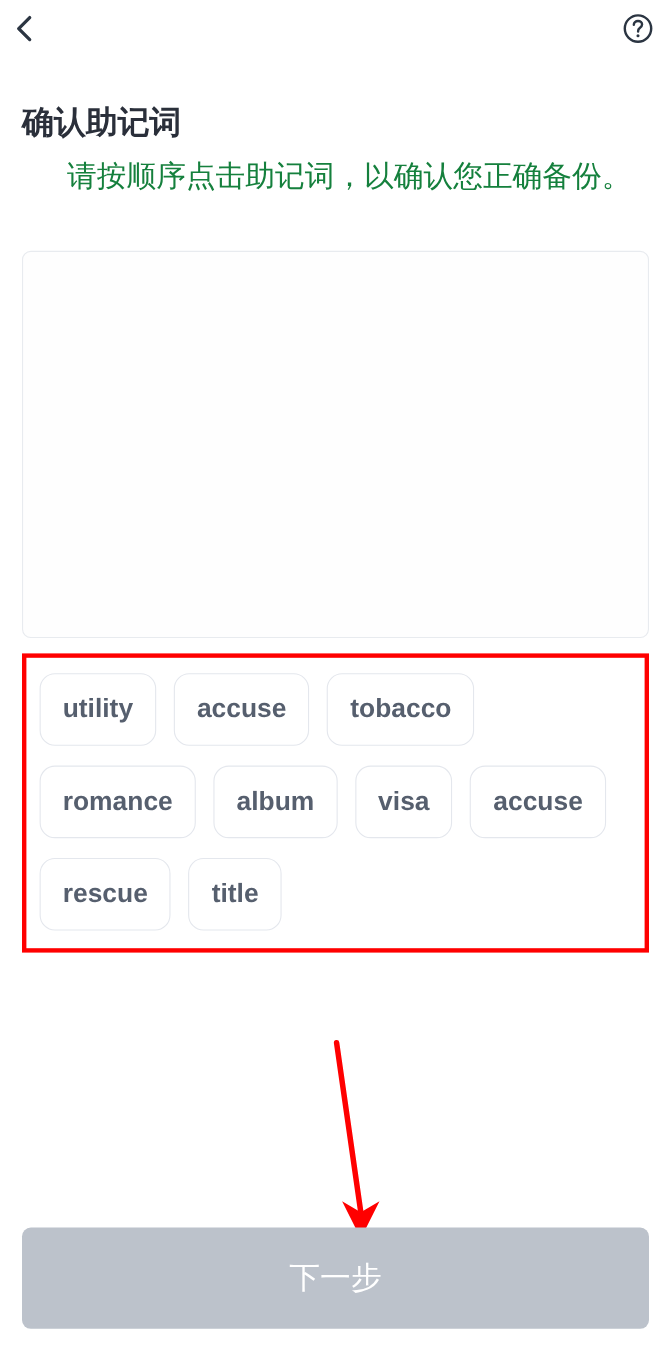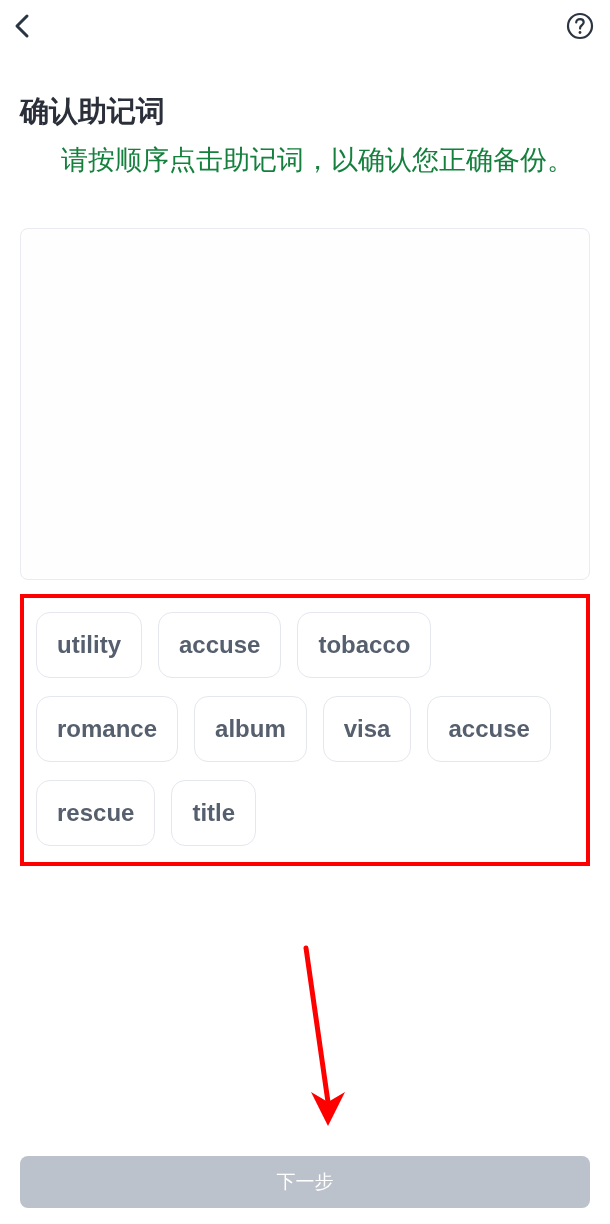--- a/index.html
+++ b/index.html
@@ -81,26 +81,26 @@
       align-items: center;
     }
     .footer {
       position: absolute;
       bottom: 16px;
       left: 20px;
       right: 20px;
     }
     .next-button {
       width: 100%;
-      height: 52px;
+      height: 92px;
       background: #bcc2cb;
       border: none;
       border-radius: 8px;
       color: #ffffff;
-      font-size: 19px;
+      font-size: 28px;
       cursor: pointer;
     }
     .arrow-annotation {
       position: absolute;
       left: 296px;
       top: 942px;
       pointer-events: none;
     }
   </style>
 </head>

